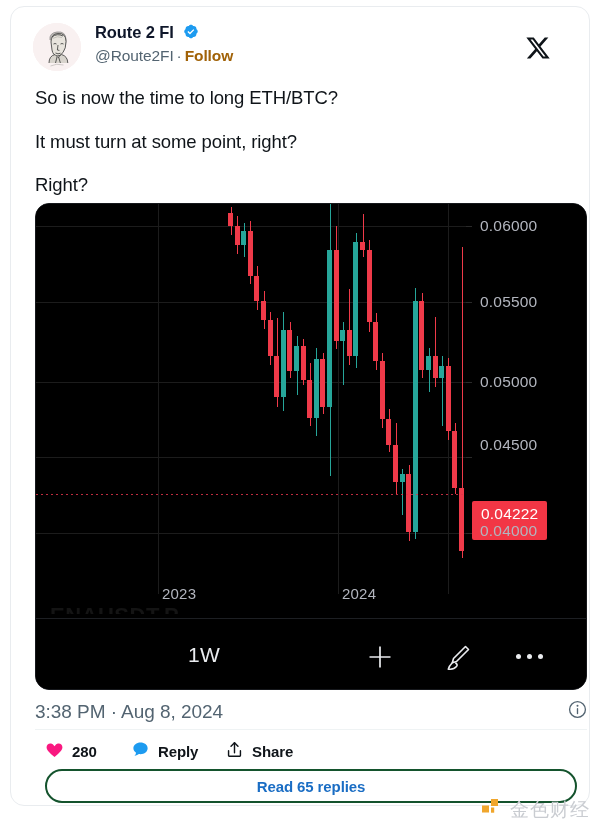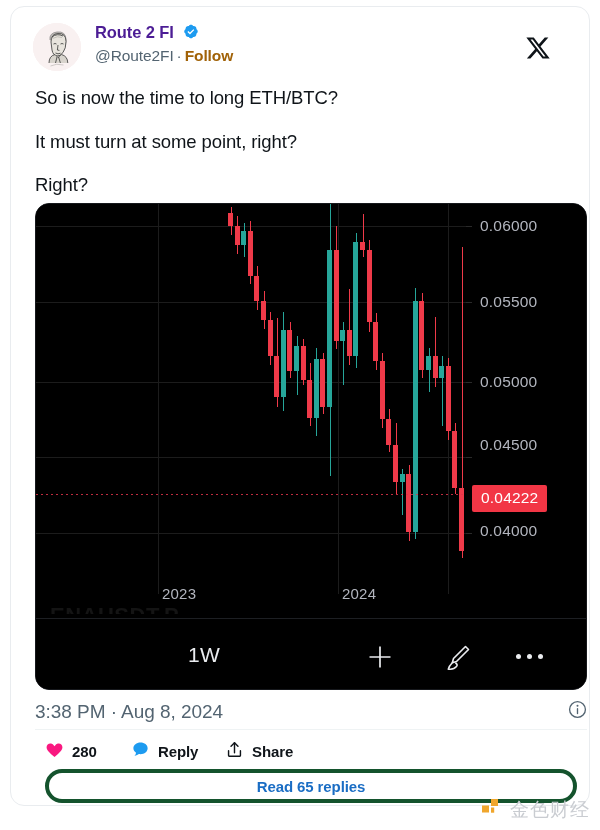--- a/index.html
+++ b/index.html
@@ -32,21 +32,21 @@
   .avatar {
     position: absolute; left: 0; top: 4px;
     width: 48px; height: 48px;
     border-radius: 50%;
     background: #f7eeee;
     overflow: hidden;
   }
   .avatar svg { display: block; }
   .name-block { position: absolute; left: 62px; top: 2px; }
   .display-name {
-    font-size: 16.5px; font-weight: bold; color: #4c1d95;
+    font-size: 16.5px; font-weight: bold; color: #0f172a;
     letter-spacing: -0.1px; line-height: 22px;
     display: inline-block; vertical-align: middle;
   }
   .verified {
     display: inline-block; vertical-align: middle;
     margin-left: 4px; width: 17px; height: 17px;
     position: relative; top: -1px;
   }
   .handle-row {
     margin-top: 2px; font-size: 15.5px; line-height: 22px;
@@ -114,22 +114,23 @@
   }
   .price-label {
     position: absolute; left: 14px;
     font-size: 15.5px; color: #b2b5be;
     letter-spacing: .2px;
   }
   .price-badge {
     position: absolute; left: 6px;
     background: #f23645; color: #ffffff;
     font-size: 15.5px; letter-spacing: .2px;
-    padding: 4px 9px 5px 9px;
+    padding: 4px 9px 17px 9px;
     border-radius: 2px;
+    margin-top: 16px;
   }
   .scale-tick {
     position: absolute; left: 0; width: 6px; height: 1px;
     background: #2a2a2a;
   }
   .x-axis-label {
     position: absolute;
     font-size: 15px; color: #b2b5be;
     letter-spacing: .2px;
     margin-left: 48px;
@@ -187,21 +188,21 @@
     display: flex; align-items: center; gap: 8px;
     font-size: 15px; font-weight: bold; color: #0f1419;
     letter-spacing: -0.1px;
   }
   .act-like  { left: 10px; }
   .act-reply { left: 96px; }
   .act-share { left: 190px; }
   .read-replies {
     position: absolute; left: 34px; top: 762px;
     width: 532px; height: 34px;
-    border: 4px solid #14532d; border-radius: 999px;
+    border: 2px solid #14532d; border-radius: 999px;
     color: #1a6dc4; font-size: 15px; font-weight: bold;
     display: flex; align-items: center; justify-content: center;
     letter-spacing: -0.1px;
     background: #fff;
   }
   
   .watermark {
     position: absolute; right: 10px; bottom: 7px;
     display: flex; align-items: center; gap: 7px;
   }

